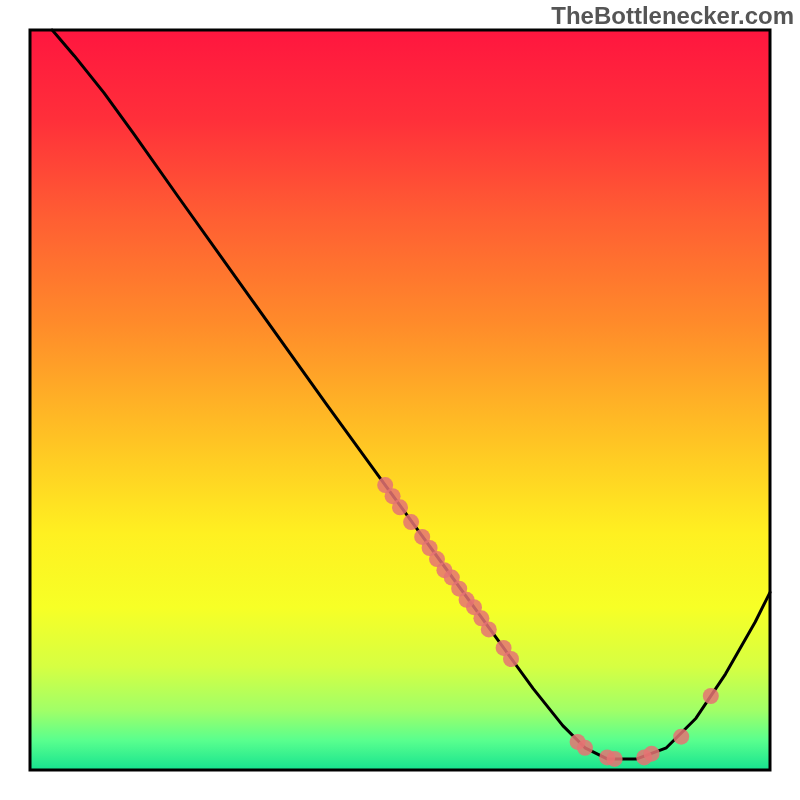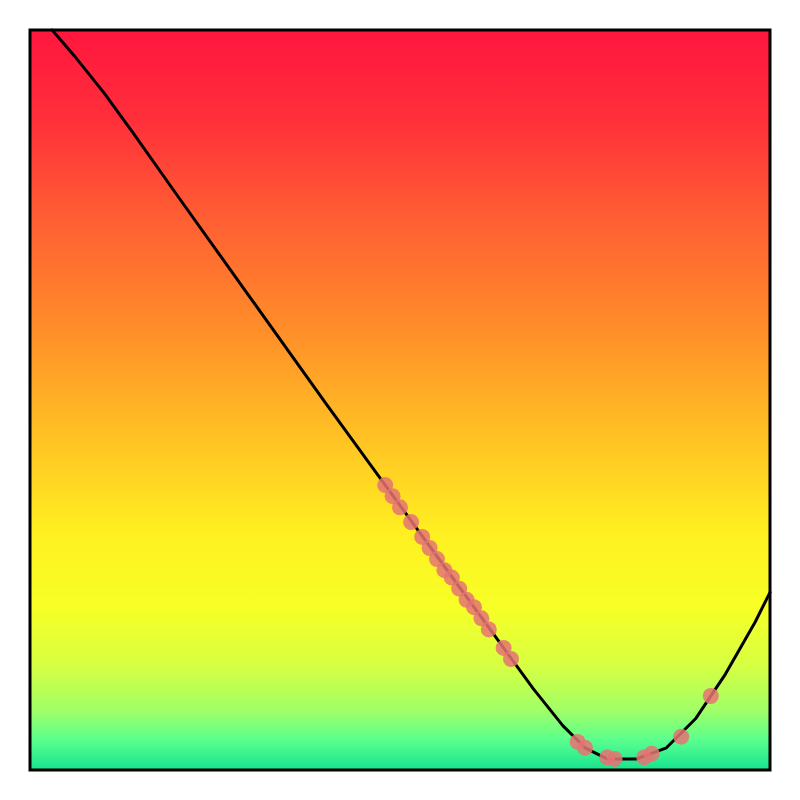--- a/index.html
+++ b/index.html
@@ -84,13 +84,14 @@
           <circle cx="607.2" cy="757.4" r="8" fill="#e57373" fill-opacity="0.85"></circle>
           <circle cx="614.6" cy="758.9" r="8" fill="#e57373" fill-opacity="0.85"></circle>
           <circle cx="644.2" cy="757.4" r="8" fill="#e57373" fill-opacity="0.85"></circle>
           <circle cx="651.6" cy="753.7" r="8" fill="#e57373" fill-opacity="0.85"></circle>
           <circle cx="681.2" cy="736.7" r="8" fill="#e57373" fill-opacity="0.85"></circle>
           <circle cx="710.8" cy="696.0" r="8" fill="#e57373" fill-opacity="0.85"></circle>
         </g>
     </g>
   </svg>
 
+  <div class="watermark">TheBottlenecker.com</div>
 </div>
 
 </body></html>

